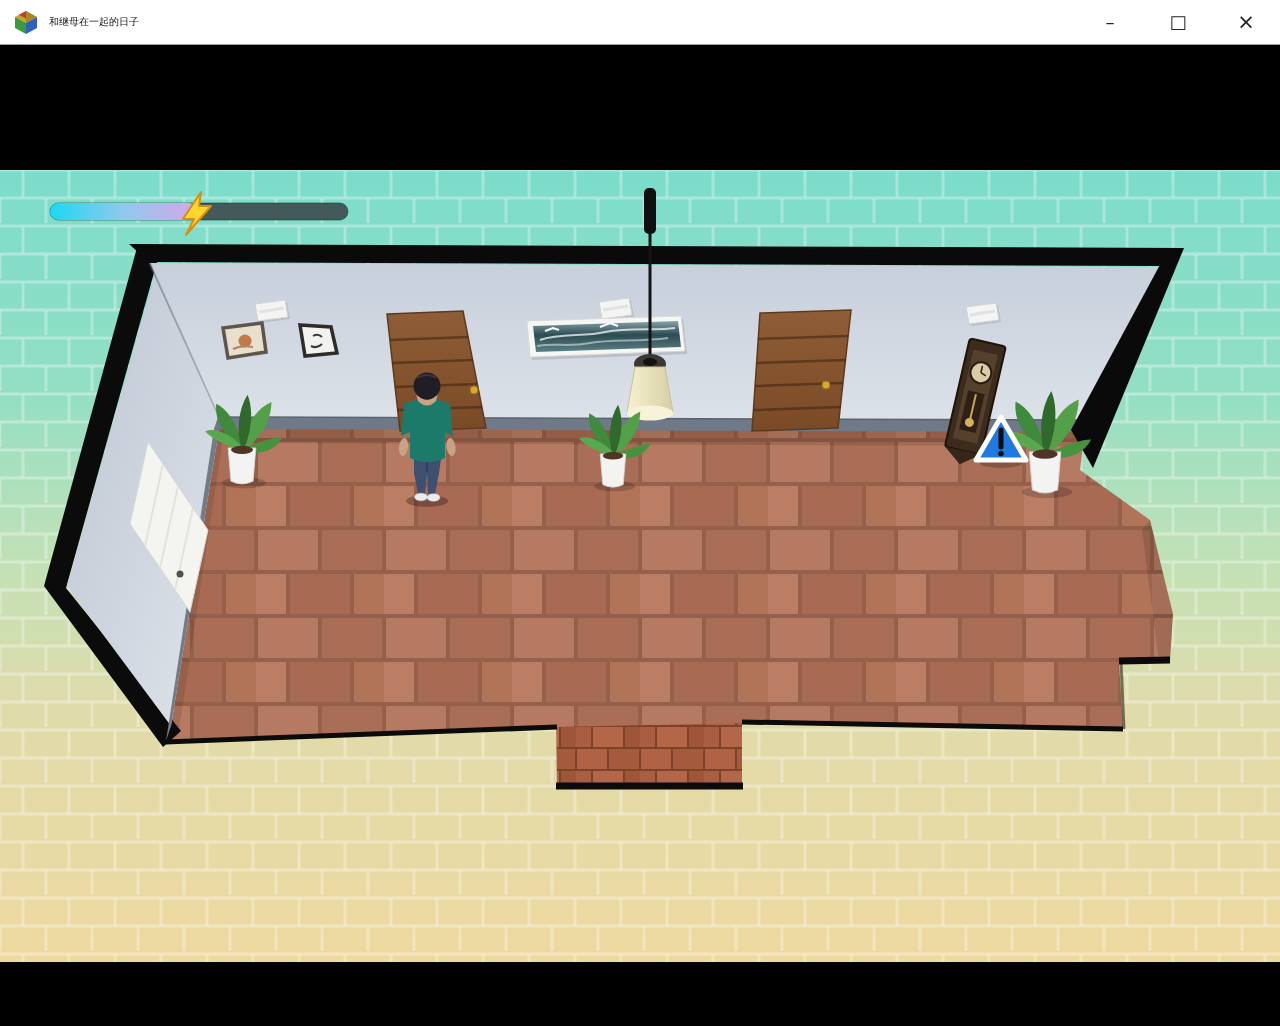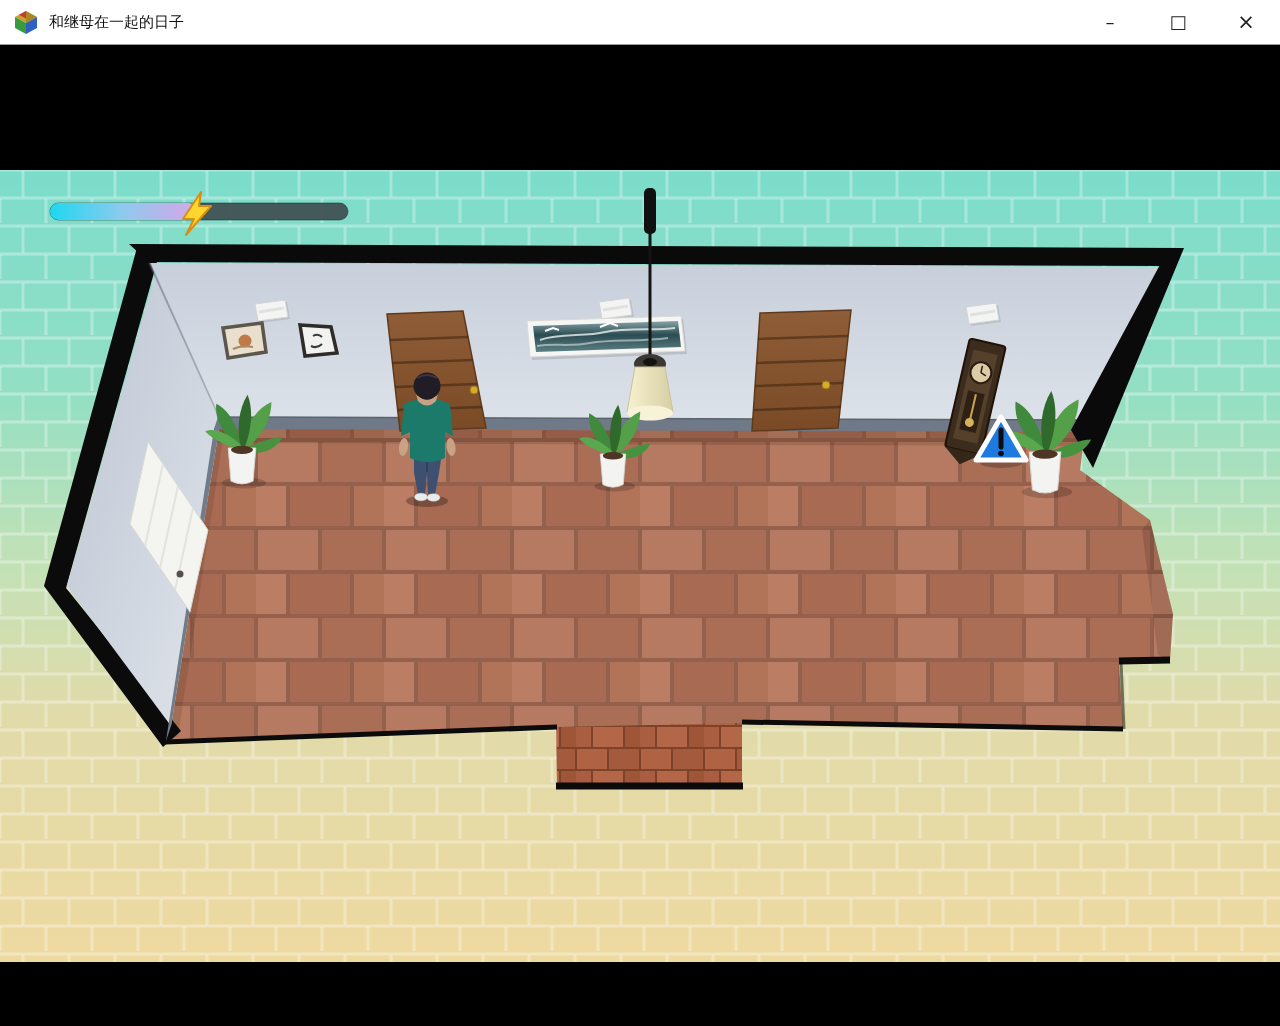--- a/index.html
+++ b/index.html
@@ -3,21 +3,21 @@
 <meta charset="utf-8">
 <style>
   html,body{margin:0;padding:0;background:#000;}
   body{width:1280px;height:1026px;position:relative;overflow:hidden;
        font-family:"Liberation Sans","DejaVu Sans",sans-serif;}
   .stage{position:absolute;inset:0;}
   .titlebar{position:absolute;top:0;left:0;width:1280px;height:45px;background:#ffffff;
             display:flex;align-items:center;box-sizing:border-box;padding-left:13px;
             border-bottom:1px solid #9c9c9c;z-index:10;}
   .app-icon{width:26px;height:26px;display:inline-block;flex:0 0 auto;}
-  .title-text{margin-left:10px;font-size:15px;color:#111;flex:1 1 auto;white-space:nowrap;}
+  .title-text{margin-left:10px;font-size:10px;color:#111;flex:1 1 auto;white-space:nowrap;}
   .win-btn{width:68px;height:44px;border:none;background:transparent;color:#222;
            font-size:18px;line-height:44px;text-align:center;padding:0;cursor:default;
            font-family:"DejaVu Sans",sans-serif;}
   .win-btn.close{font-size:21px;}
   svg{display:block;}
 </style>
 </head>
 <body>
 
 <div class="stage">

